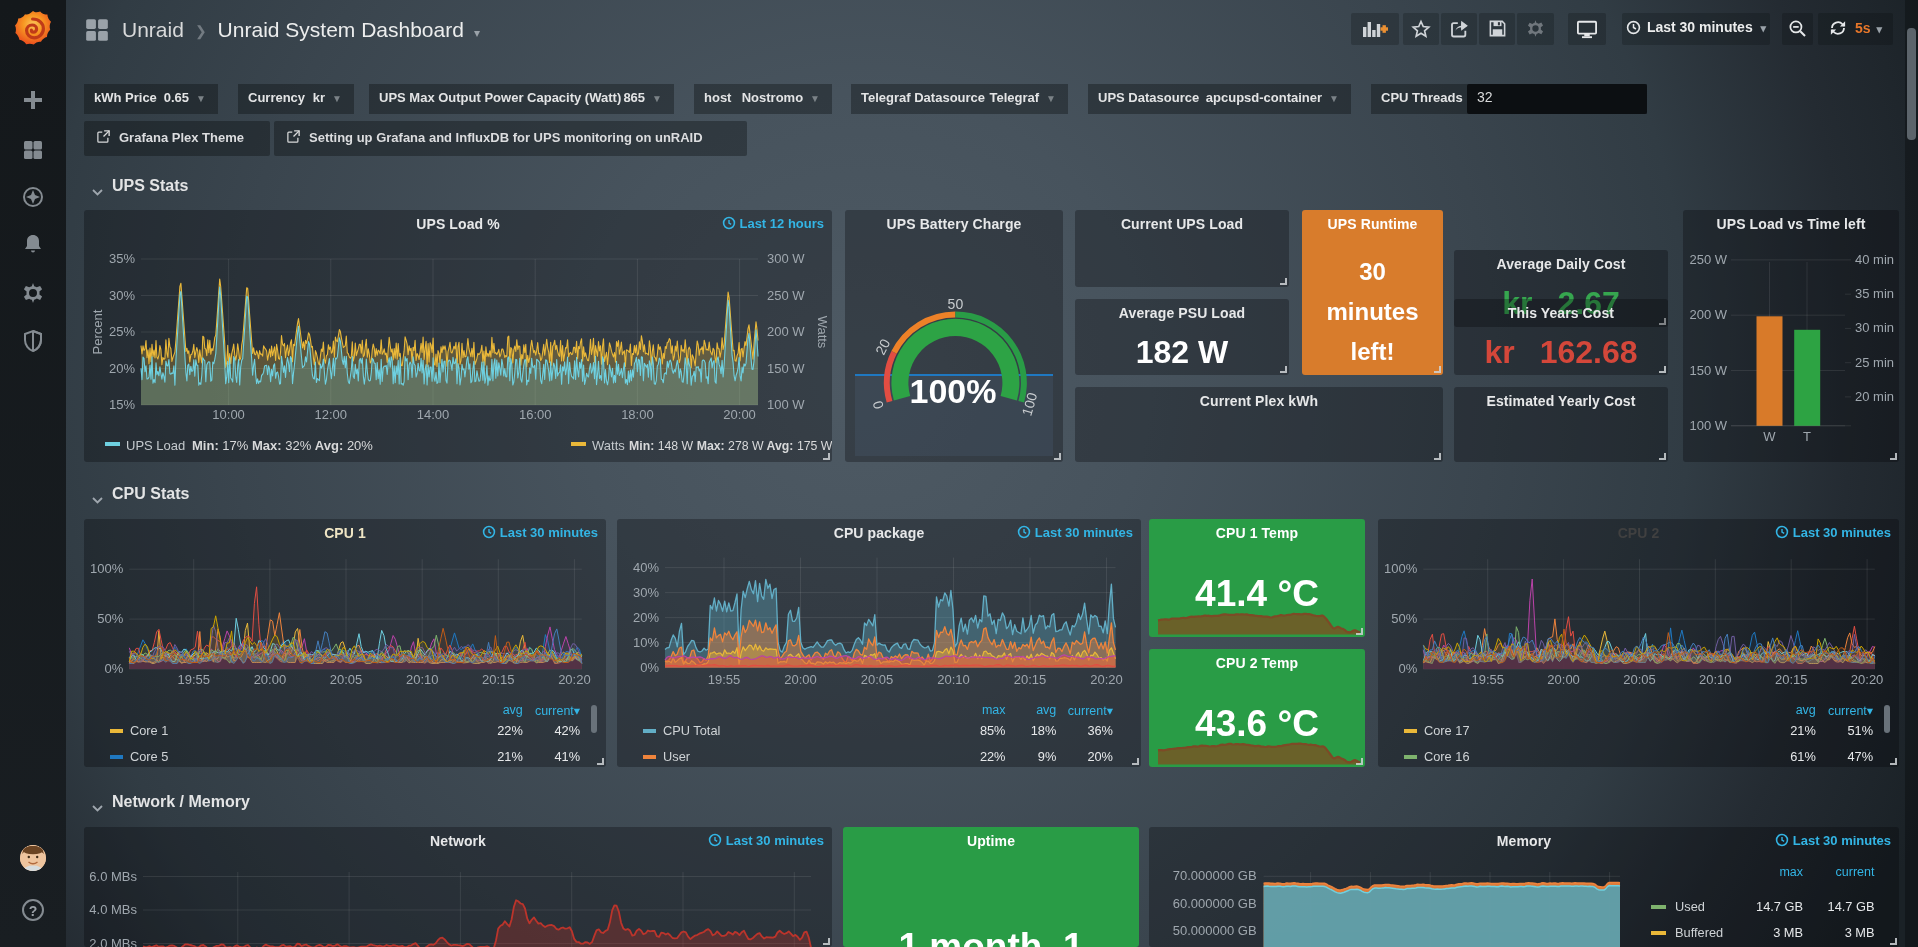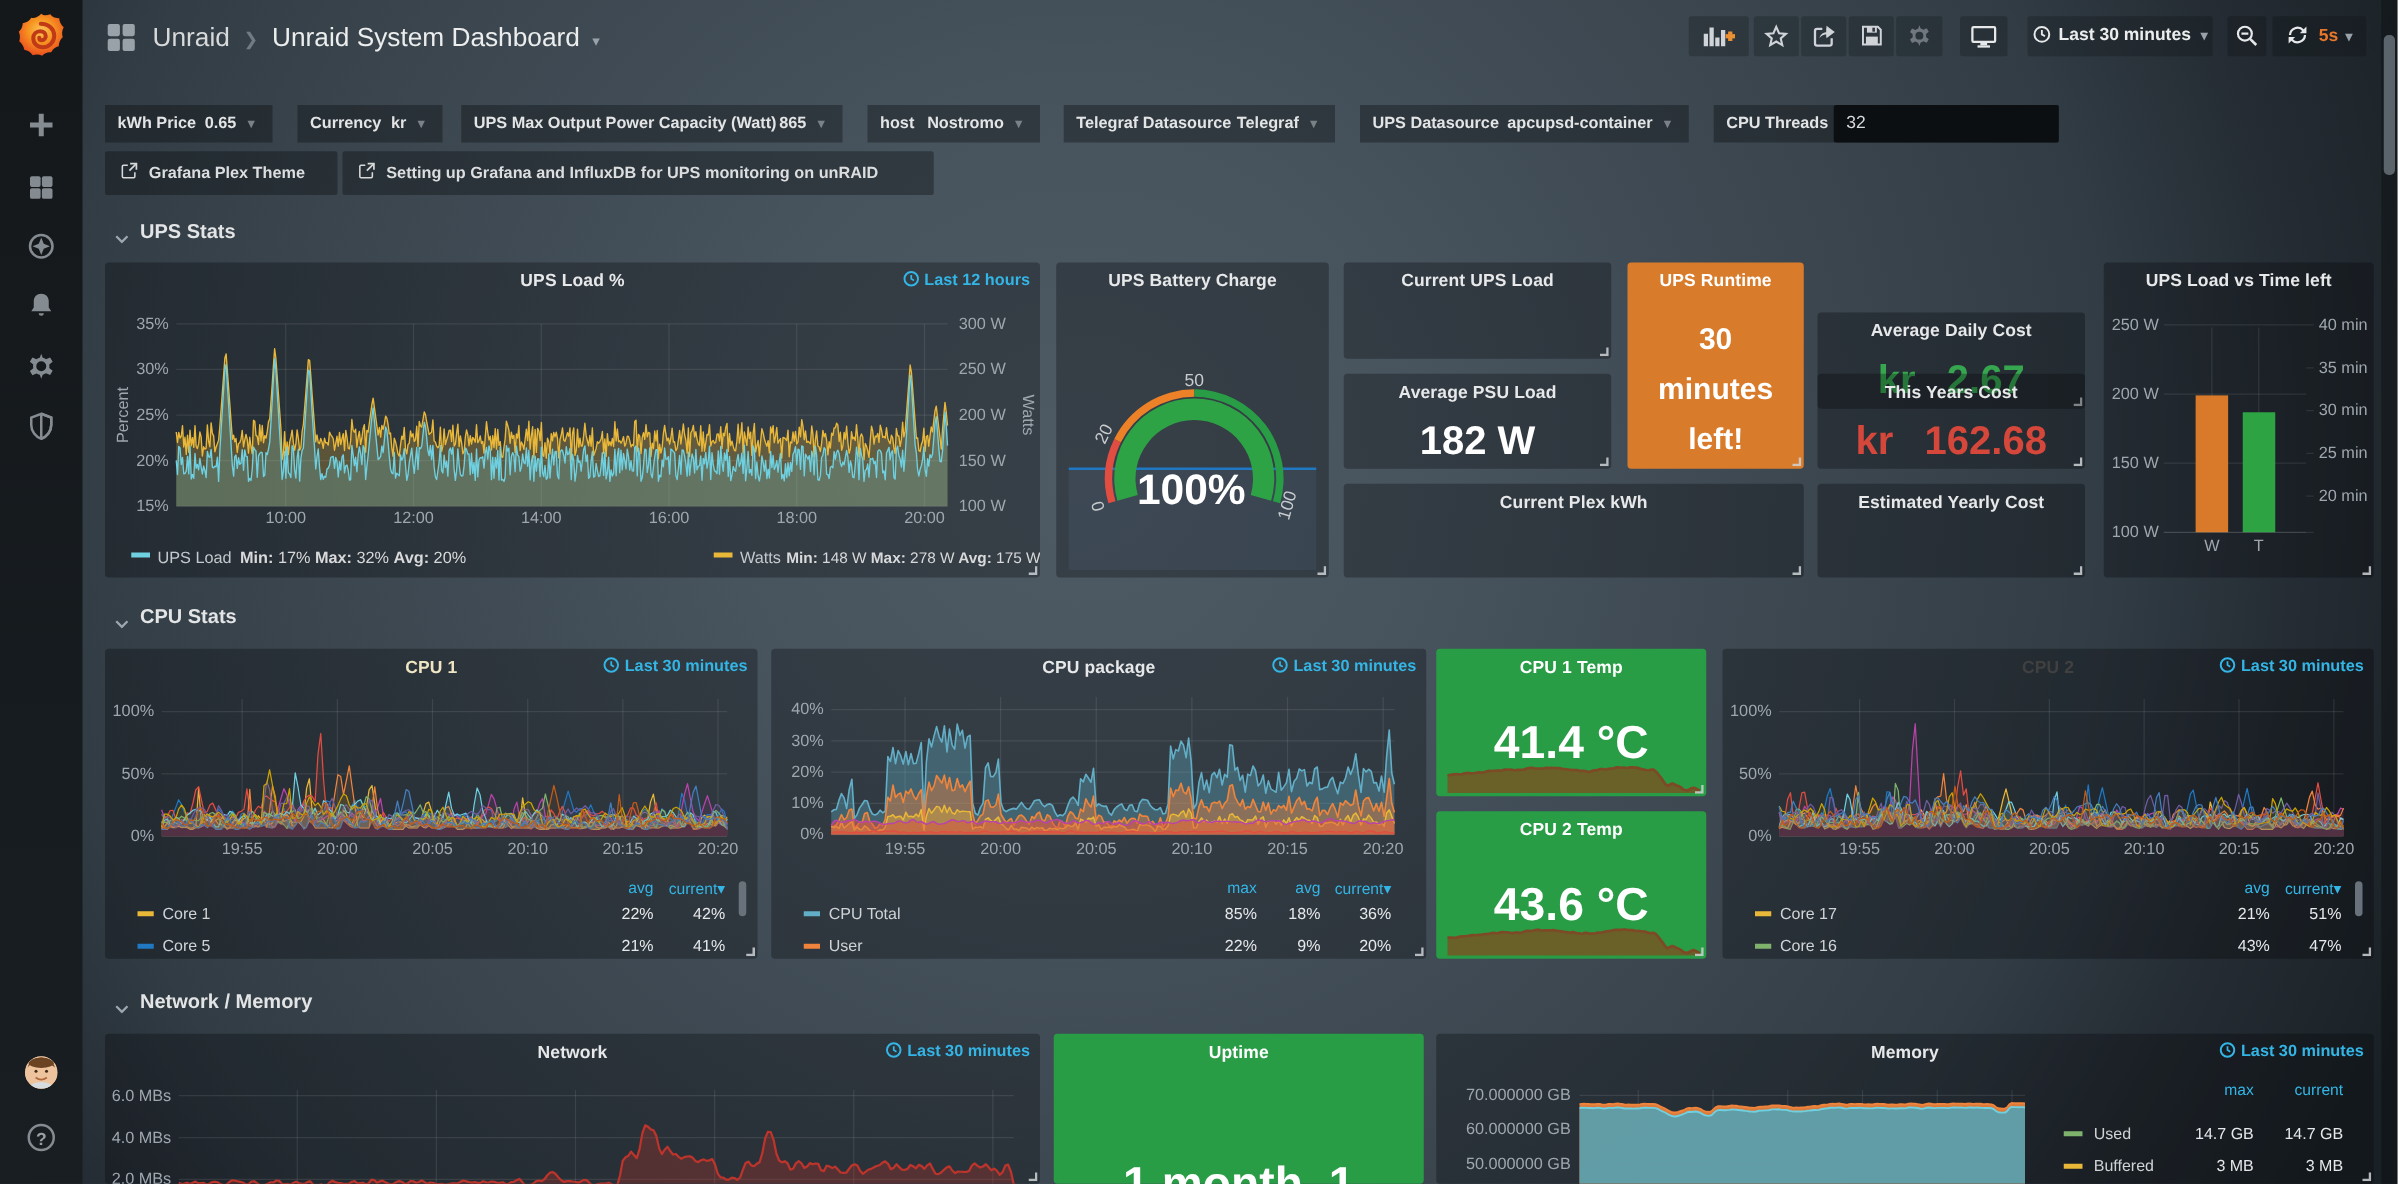--- a/index.html
+++ b/index.html
@@ -518,21 +518,21 @@
     </svg>
     <div class="clegend" style="top:184px;left:0;width:521px">
       <div class="lhdr" style="position:absolute;right:83.19999999999999px;top:0">avg</div>
       <div class="lhdr" style="position:absolute;right:25.899999999999977px;top:0">current▾</div>
       <div style="position:absolute;left:25.5px;top:26px;width:13px;height:4px;background:#eab839"></div>
       <div class="lname" style="position:absolute;left:46px;top:20px">Core 17</div>
       <div class="lval" style="position:absolute;right:83.19999999999999px;top:20px">21%</div>
       <div class="lval" style="position:absolute;right:25.899999999999977px;top:20px">51%</div>
       <div style="position:absolute;left:25.5px;top:52px;width:13px;height:4px;background:#7eb26d"></div>
       <div class="lname" style="position:absolute;left:46px;top:46px">Core 16</div>
-      <div class="lval" style="position:absolute;right:83.19999999999999px;top:46px">43%</div>
+      <div class="lval" style="position:absolute;right:83.19999999999999px;top:46px">61%</div>
       <div class="lval" style="position:absolute;right:25.899999999999977px;top:46px">47%</div>
       <div style="position:absolute;right:9px;top:2px;width:6px;height:28px;border-radius:3px;background:#69727a"></div>
     </div>
     <svg class="crn" width="8" height="8">
       <path d="M7 1 V7 H1" stroke="#cfd3d6" stroke-width="2" fill="none"></path>
     </svg>
   </div>
 <div class="panel" style="left:84px;top:827px;width:748px;height:120px;">
     <div class="ptitle" style="width:748px;color:#e7e8e9">Network</div>
     <div class="trange" style="right:8px;top:6px"><svg width="14" height="14" viewBox="0 0 16 16" style="vertical-align:-2px">

